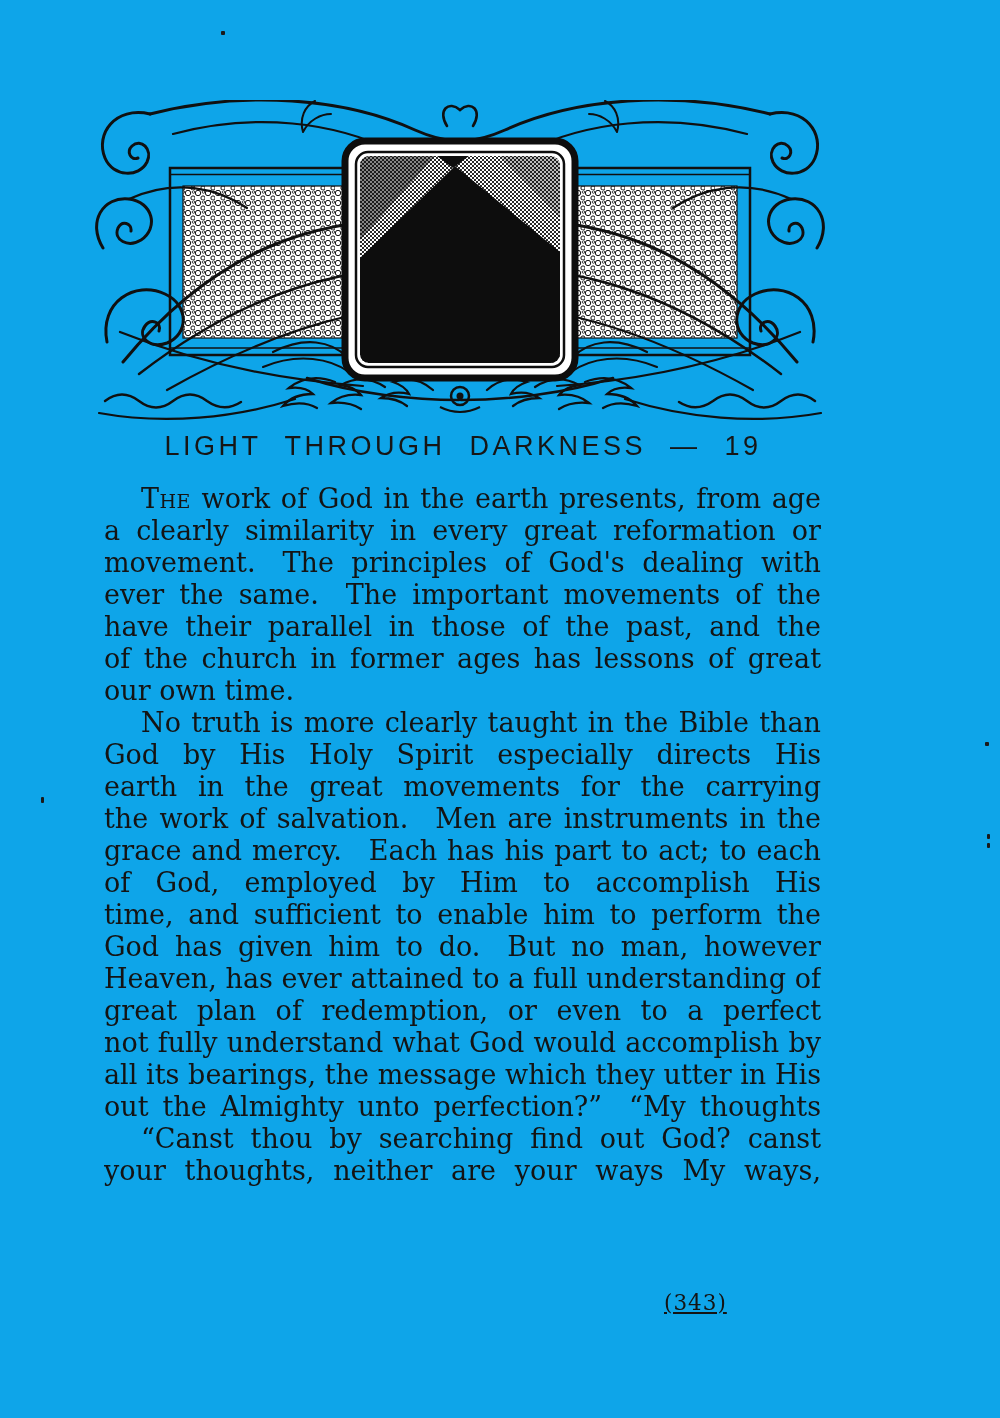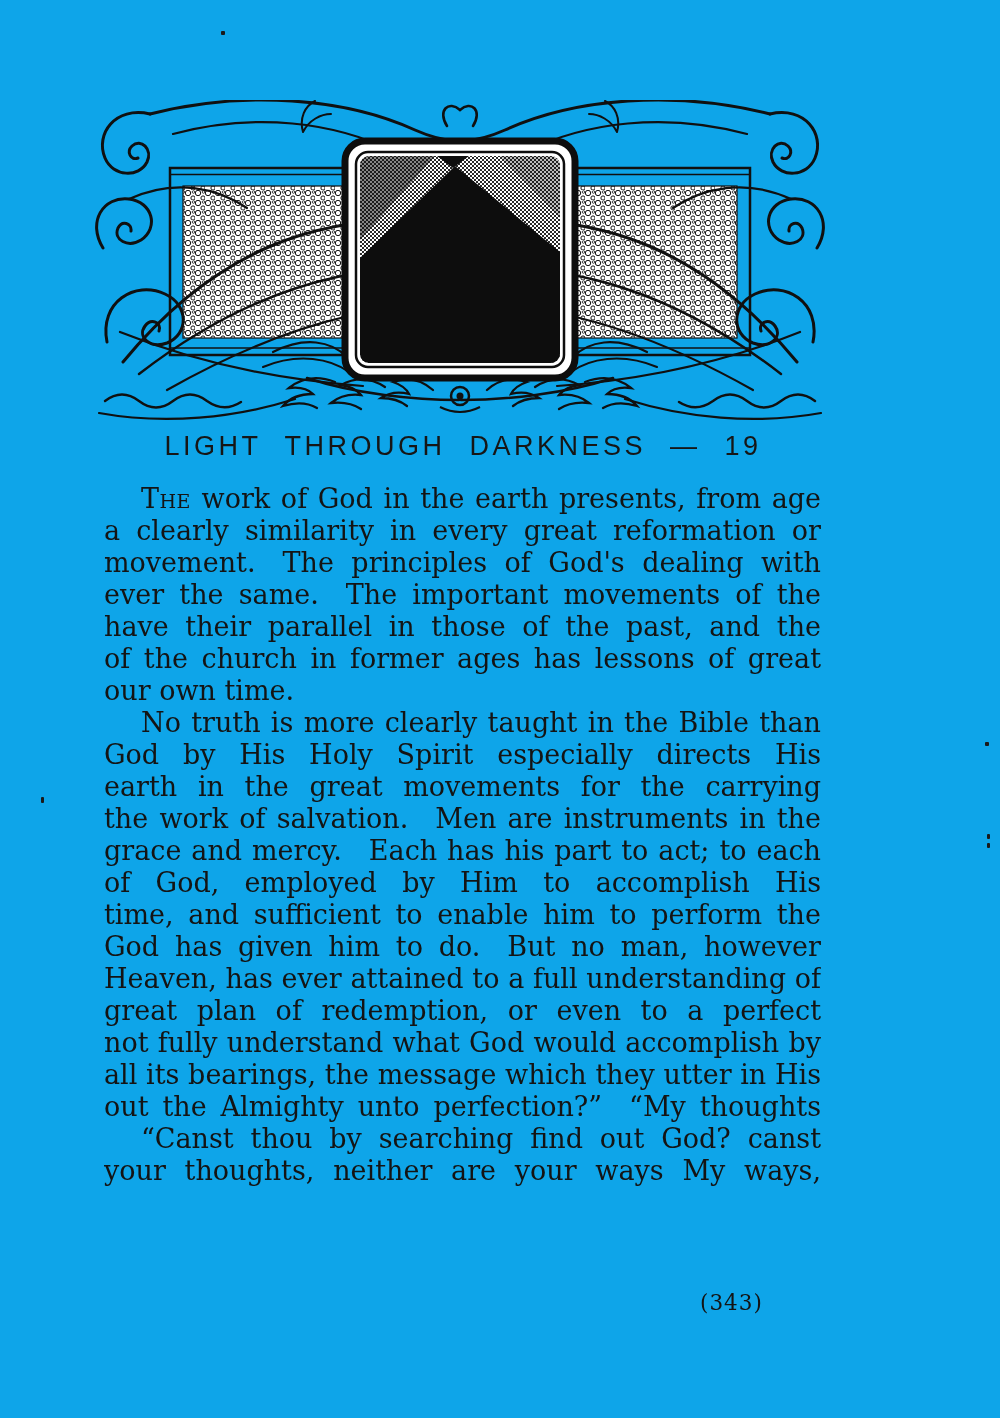--- a/index.html
+++ b/index.html
@@ -22,22 +22,22 @@
   }
   .para{margin:0;}
   .line{
     height:32px;overflow:hidden;
     text-align:justify;text-align-last:justify;
   }
   .line.pfirst{text-indent:37px;}
   .line.plast{text-align-last:left;}
   .sc{font-variant:small-caps;letter-spacing:0.5px;}
   .folio{
-    position:absolute;left:700px;top:1290px;
-    font-size:21.5px;color:#141414;letter-spacing:1px;
+    position:absolute;left:664px;top:1290px;
+    font-size:21.5px;color:#141414;letter-spacing:1px;text-decoration:underline;
   }
   .speck{position:absolute;background:#1a1a1a;border-radius:1px;}
   .speck.s1{left:221px;top:31px;width:4px;height:4px;}
   .speck.s2{left:41px;top:797px;width:3px;height:6px;}
   .speck.s3{left:985px;top:742px;width:4px;height:4px;}
   .speck.s4{left:987px;top:834px;width:3px;height:5px;}
   .speck.s5{left:987px;top:843px;width:3px;height:5px;}
 </style>
 </head>
 <body>

